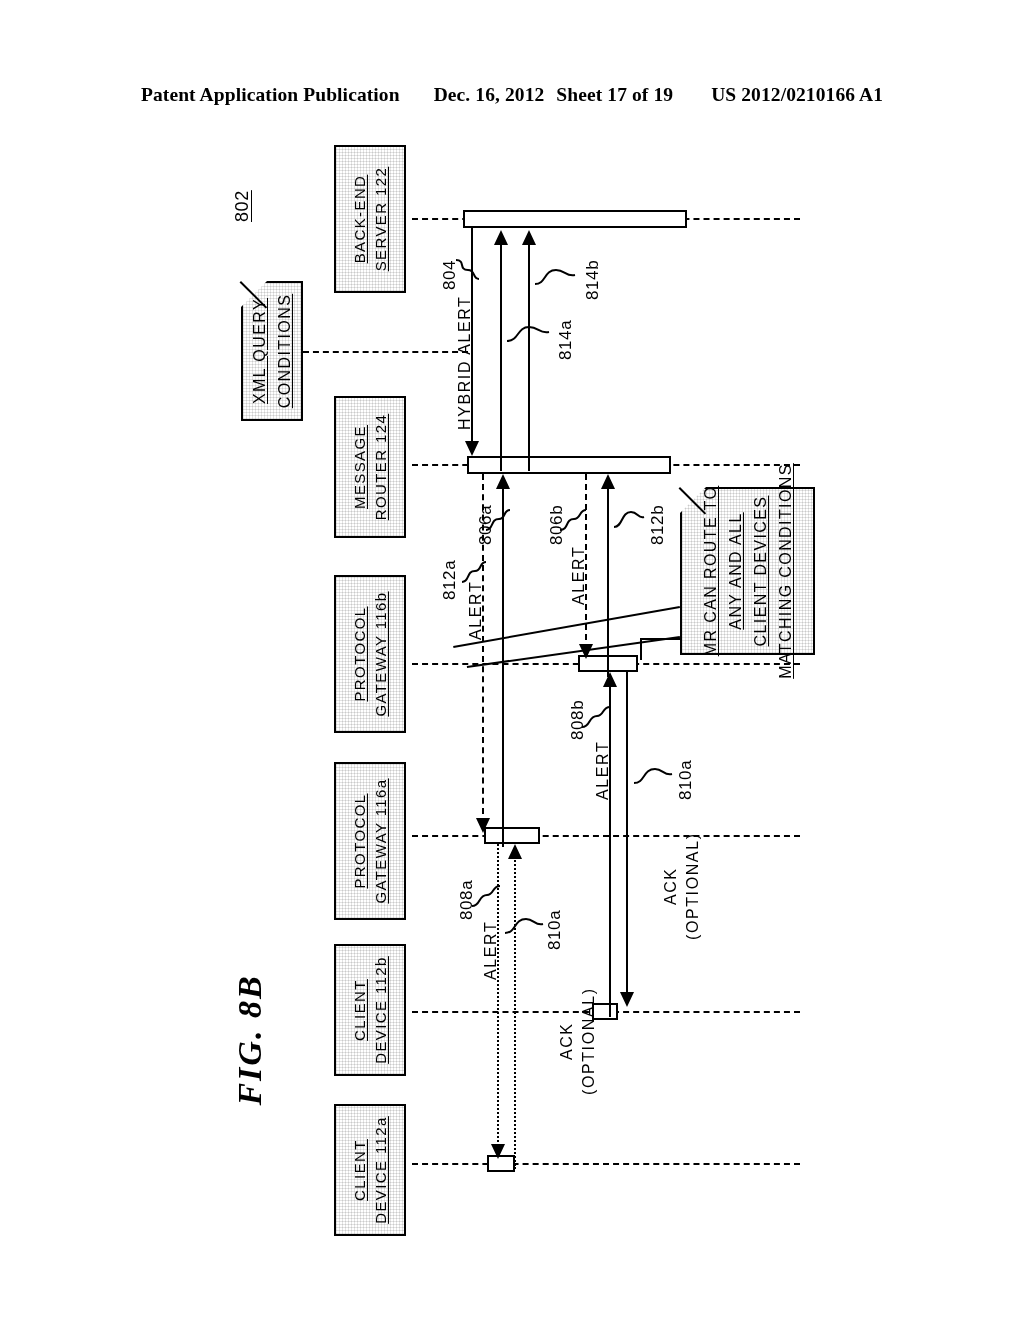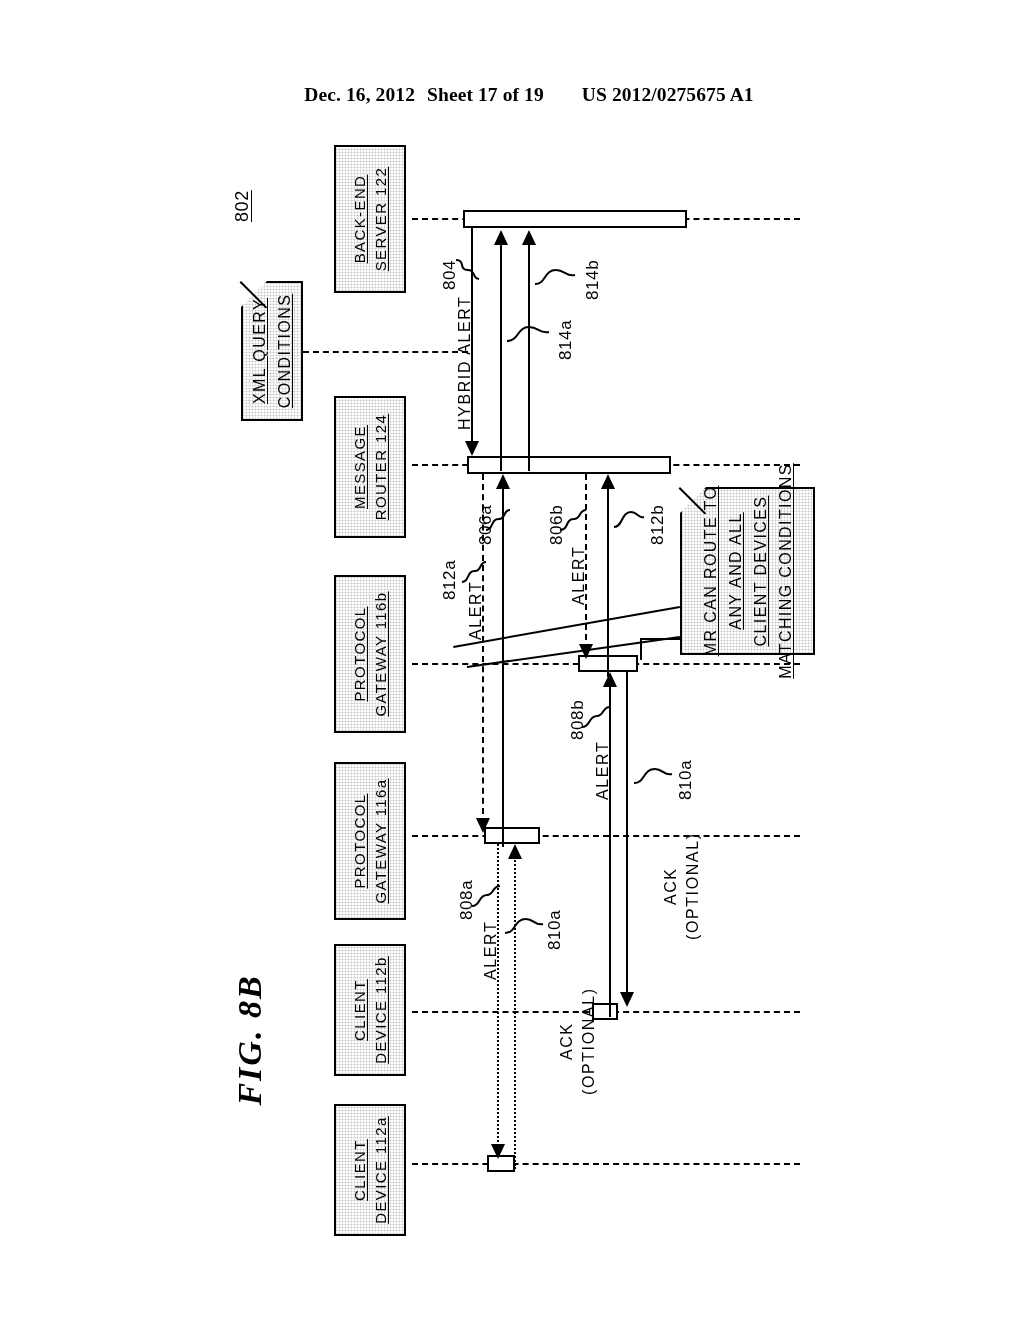--- a/index.html
+++ b/index.html
@@ -189,26 +189,27 @@
   
   .conn { position: absolute; border-top: 2px dashed #000; height: 0; }
   .connsolid { position: absolute; background: #000; transform-origin: 0 0; height: 2px; }
   .connplain { position: absolute; border-top: 2px solid #000; height: 0; }
   .connplain-v { position: absolute; border-left: 2px solid #000; width: 0; }
 </style>
 </head>
 <body>
 
 <div class="pub-header">
+  <span class="seg">Patent Application Publication</span>
   <span class="gap-lg"></span>
   <span class="seg">Dec. 16, 2012</span>
   <span class="gap-sm"></span>
   <span class="seg">Sheet 17 of 19</span>
   <span class="gap-xl"></span>
-  <span class="seg">US 2012/0275675 A1</span>
+  <span class="seg">US 2012/0210166 A1</span>
 </div>
 
 <div id="fig">
 
   <div class="fig-title">FIG.  8B</div>
 
   <div class="rnum ul" style="left:232px; top:222px; font-size:18px;">802</div>
 
   <div class="lifeline" style="left:412px; top:218px; width:388px;"></div>
   <div class="lifeline" style="left:412px; top:464px; width:388px;"></div>

